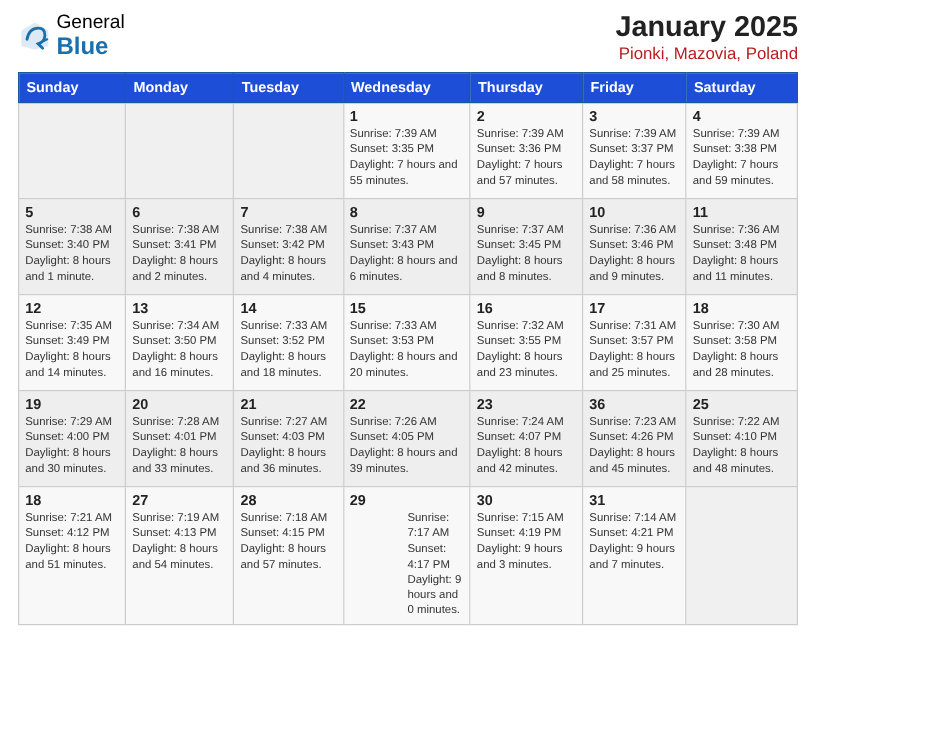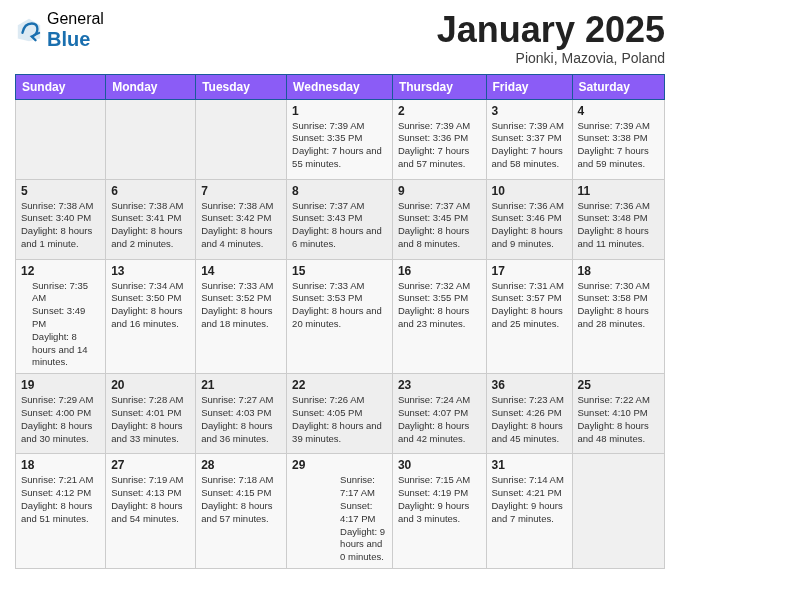--- a/index.html
+++ b/index.html
@@ -36,36 +36,36 @@
       color: #1a6faf;
     }
     .logo-icon {
       width: 28px;
       height: 28px;
     }
     .title-block {
       text-align: right;
     }
     .month-title {
-      font-size: 36px;
+      font-size: 24px;
       font-weight: bold;
       color: #222;
       line-height: 1.1;
     }
     .subtitle {
       font-size: 14px;
-      color: #404040;
+      color: #b91c1c;
     }
     .calendar {
       width: 100%;
       border-collapse: collapse;
       font-size: 10px;
     }
     .calendar thead th {
-      background-color: #8b5cf6;
+      background-color: #1d4ed8;
       color: #fff;
       text-align: left;
       padding: 5px 6px;
       font-size: 12px;
       font-weight: bold;
       border: 1px solid #1a5a9a;
     }
     .calendar tbody td {
       border: 1px solid #ccc;
       vertical-align: top;
@@ -200,21 +200,21 @@
           <td>
             <span class="day-number">11</span>
             <div class="day-info" style="white-space: pre-line;">Sunrise: 7:36 AM
 Sunset: 3:48 PM
 Daylight: 8 hours and 11 minutes.</div>
           </td>
         </tr>
         <tr>
           <td>
             <span class="day-number">12</span>
-            <div class="day-info" style="white-space: pre-line; margin-left: 11px;">Sunrise: 7:35 AM
+            <div class="day-info" style="white-space: pre-line;">Sunrise: 7:35 AM
 Sunset: 3:49 PM
 Daylight: 8 hours and 14 minutes.</div>
           </td>
           <td>
             <span class="day-number">13</span>
             <div class="day-info" style="white-space: pre-line;">Sunrise: 7:34 AM
 Sunset: 3:50 PM
 Daylight: 8 hours and 16 minutes.</div>
           </td>
           <td>

